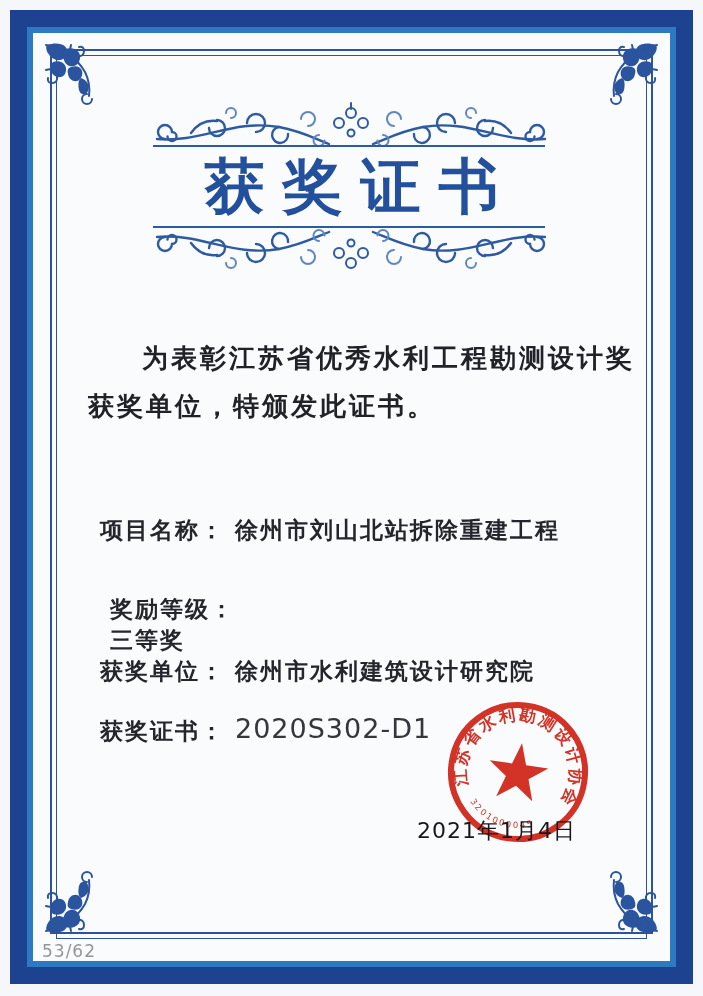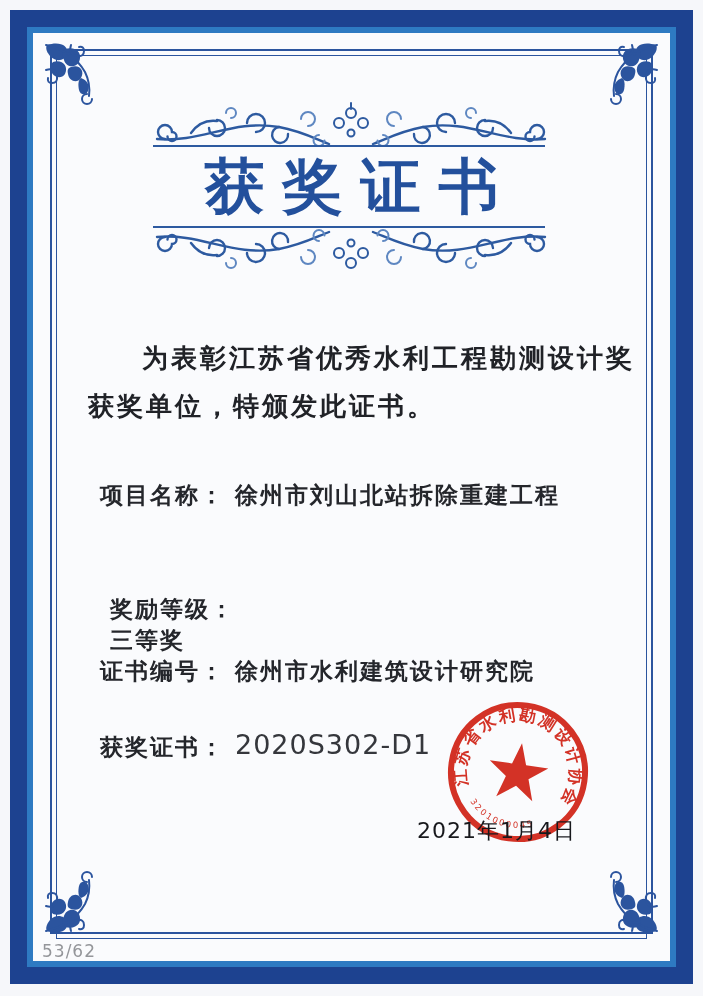--- a/index.html
+++ b/index.html
@@ -66,28 +66,28 @@
     position:absolute;left:100px;display:flex;align-items:baseline;
     white-space:nowrap;
   }
   .field .label{
     font-size:23px;font-weight:700;color:#24262b;letter-spacing:2px;
   }
   .field .value{
     font-size:23px;font-weight:700;color:#24262b;letter-spacing:2px;
     margin-left:10px;
   }
-  .field.f0{top:480px;}
+  .field.f0{top:515px;}
   .field.f1{top:594px;flex-direction:column;}
   .field.f2{top:656px;}
   .field.f3{top:714px;}
   .field.f3 .value{
     font-size:27px;font-weight:500;letter-spacing:1px;color:#35373c;
     font-family:"DejaVu Sans","Liberation Sans",sans-serif;
-    position:relative;top:-1px;margin-top:16px;
+    position:relative;top:-1px;
   }
   
   .seal{position:absolute;left:438px;top:692px;width:160px;height:160px;z-index:2;opacity:.95;}
   .seal svg{width:100%;height:100%;display:block;}
   .date{
     position:absolute;left:417px;top:816px;z-index:3;
     font-size:22px;font-weight:500;color:#17181c;letter-spacing:1px;
     white-space:nowrap;
   }
   
@@ -196,21 +196,21 @@
 
   <div class="field f0">
     <span class="label">项目名称：</span>
     <span class="value">徐州市刘山北站拆除重建工程</span>
   </div>
   <div class="field f1">
     <span class="label">奖励等级：</span>
     <span class="value">三等奖</span>
   </div>
   <div class="field f2">
-    <span class="label">证书编号：</span>
+    <span class="label">获奖单位：</span>
     <span class="value">徐州市水利建筑设计研究院</span>
   </div>
   <div class="field f3">
     <span class="label">获奖证书：</span>
     <span class="value">2020S302-D1</span>
   </div>
 
   <div class="seal">
     <svg viewBox="0 0 160 160">
       <g transform="rotate(8 80 80)">

